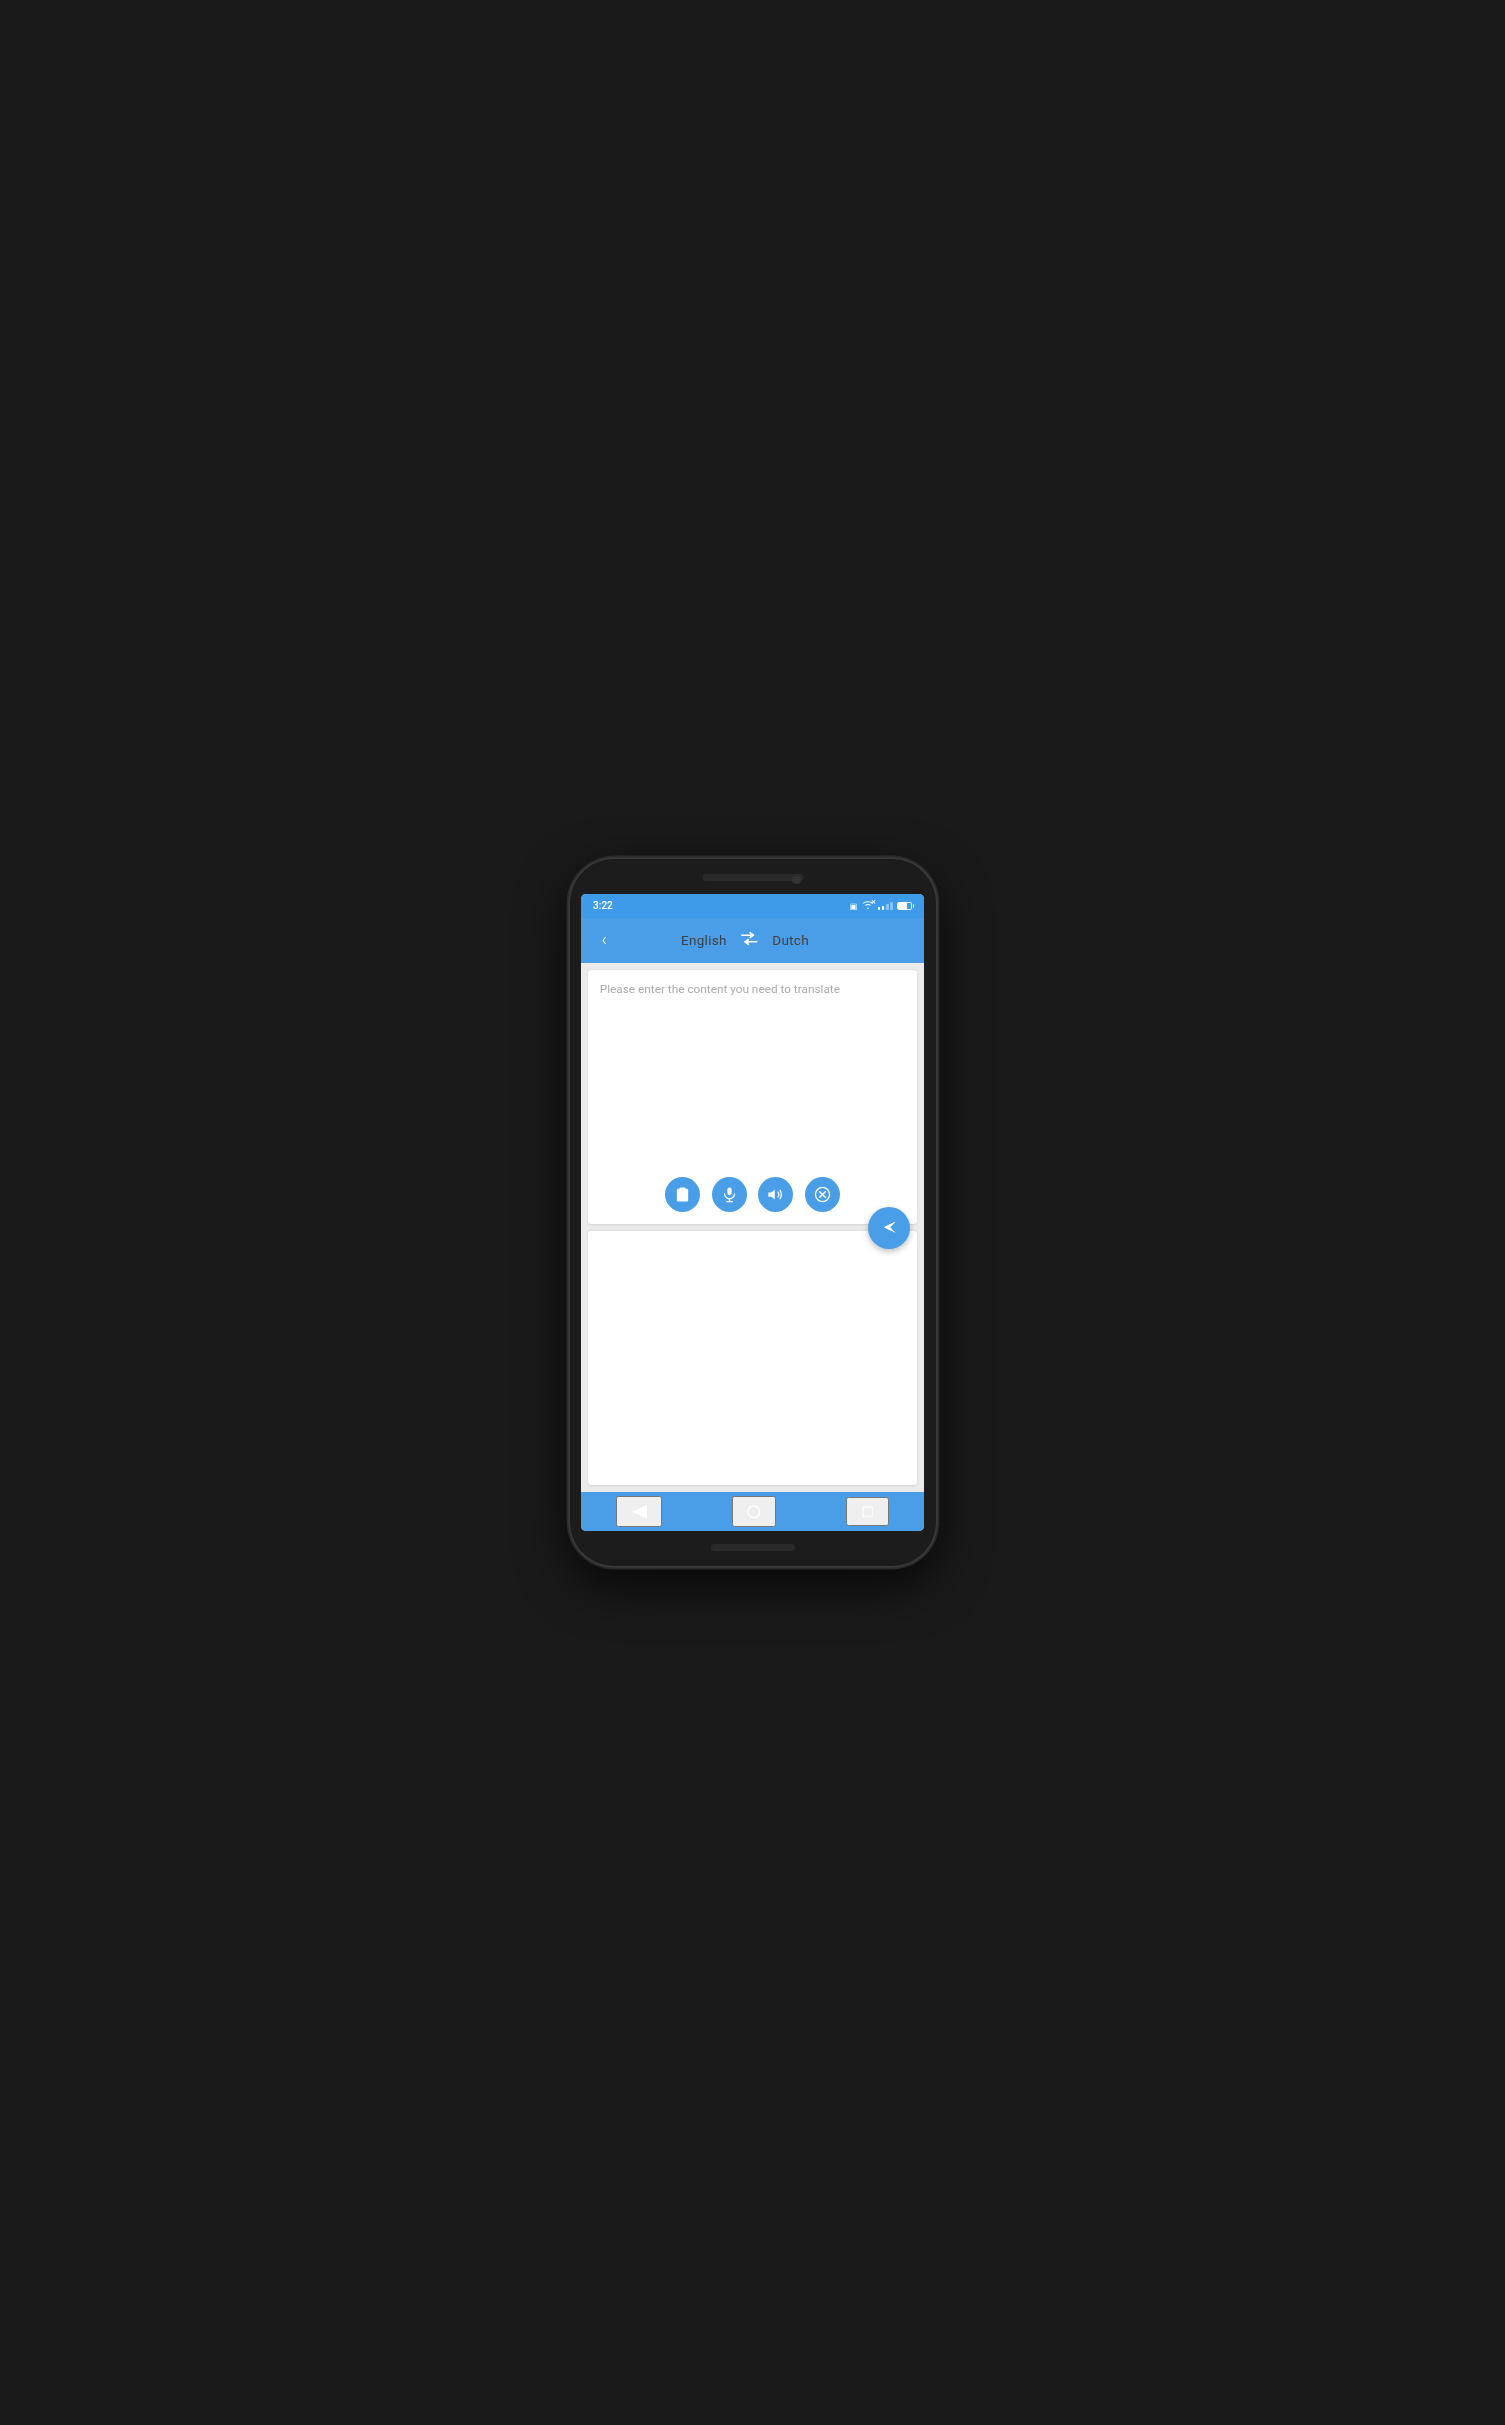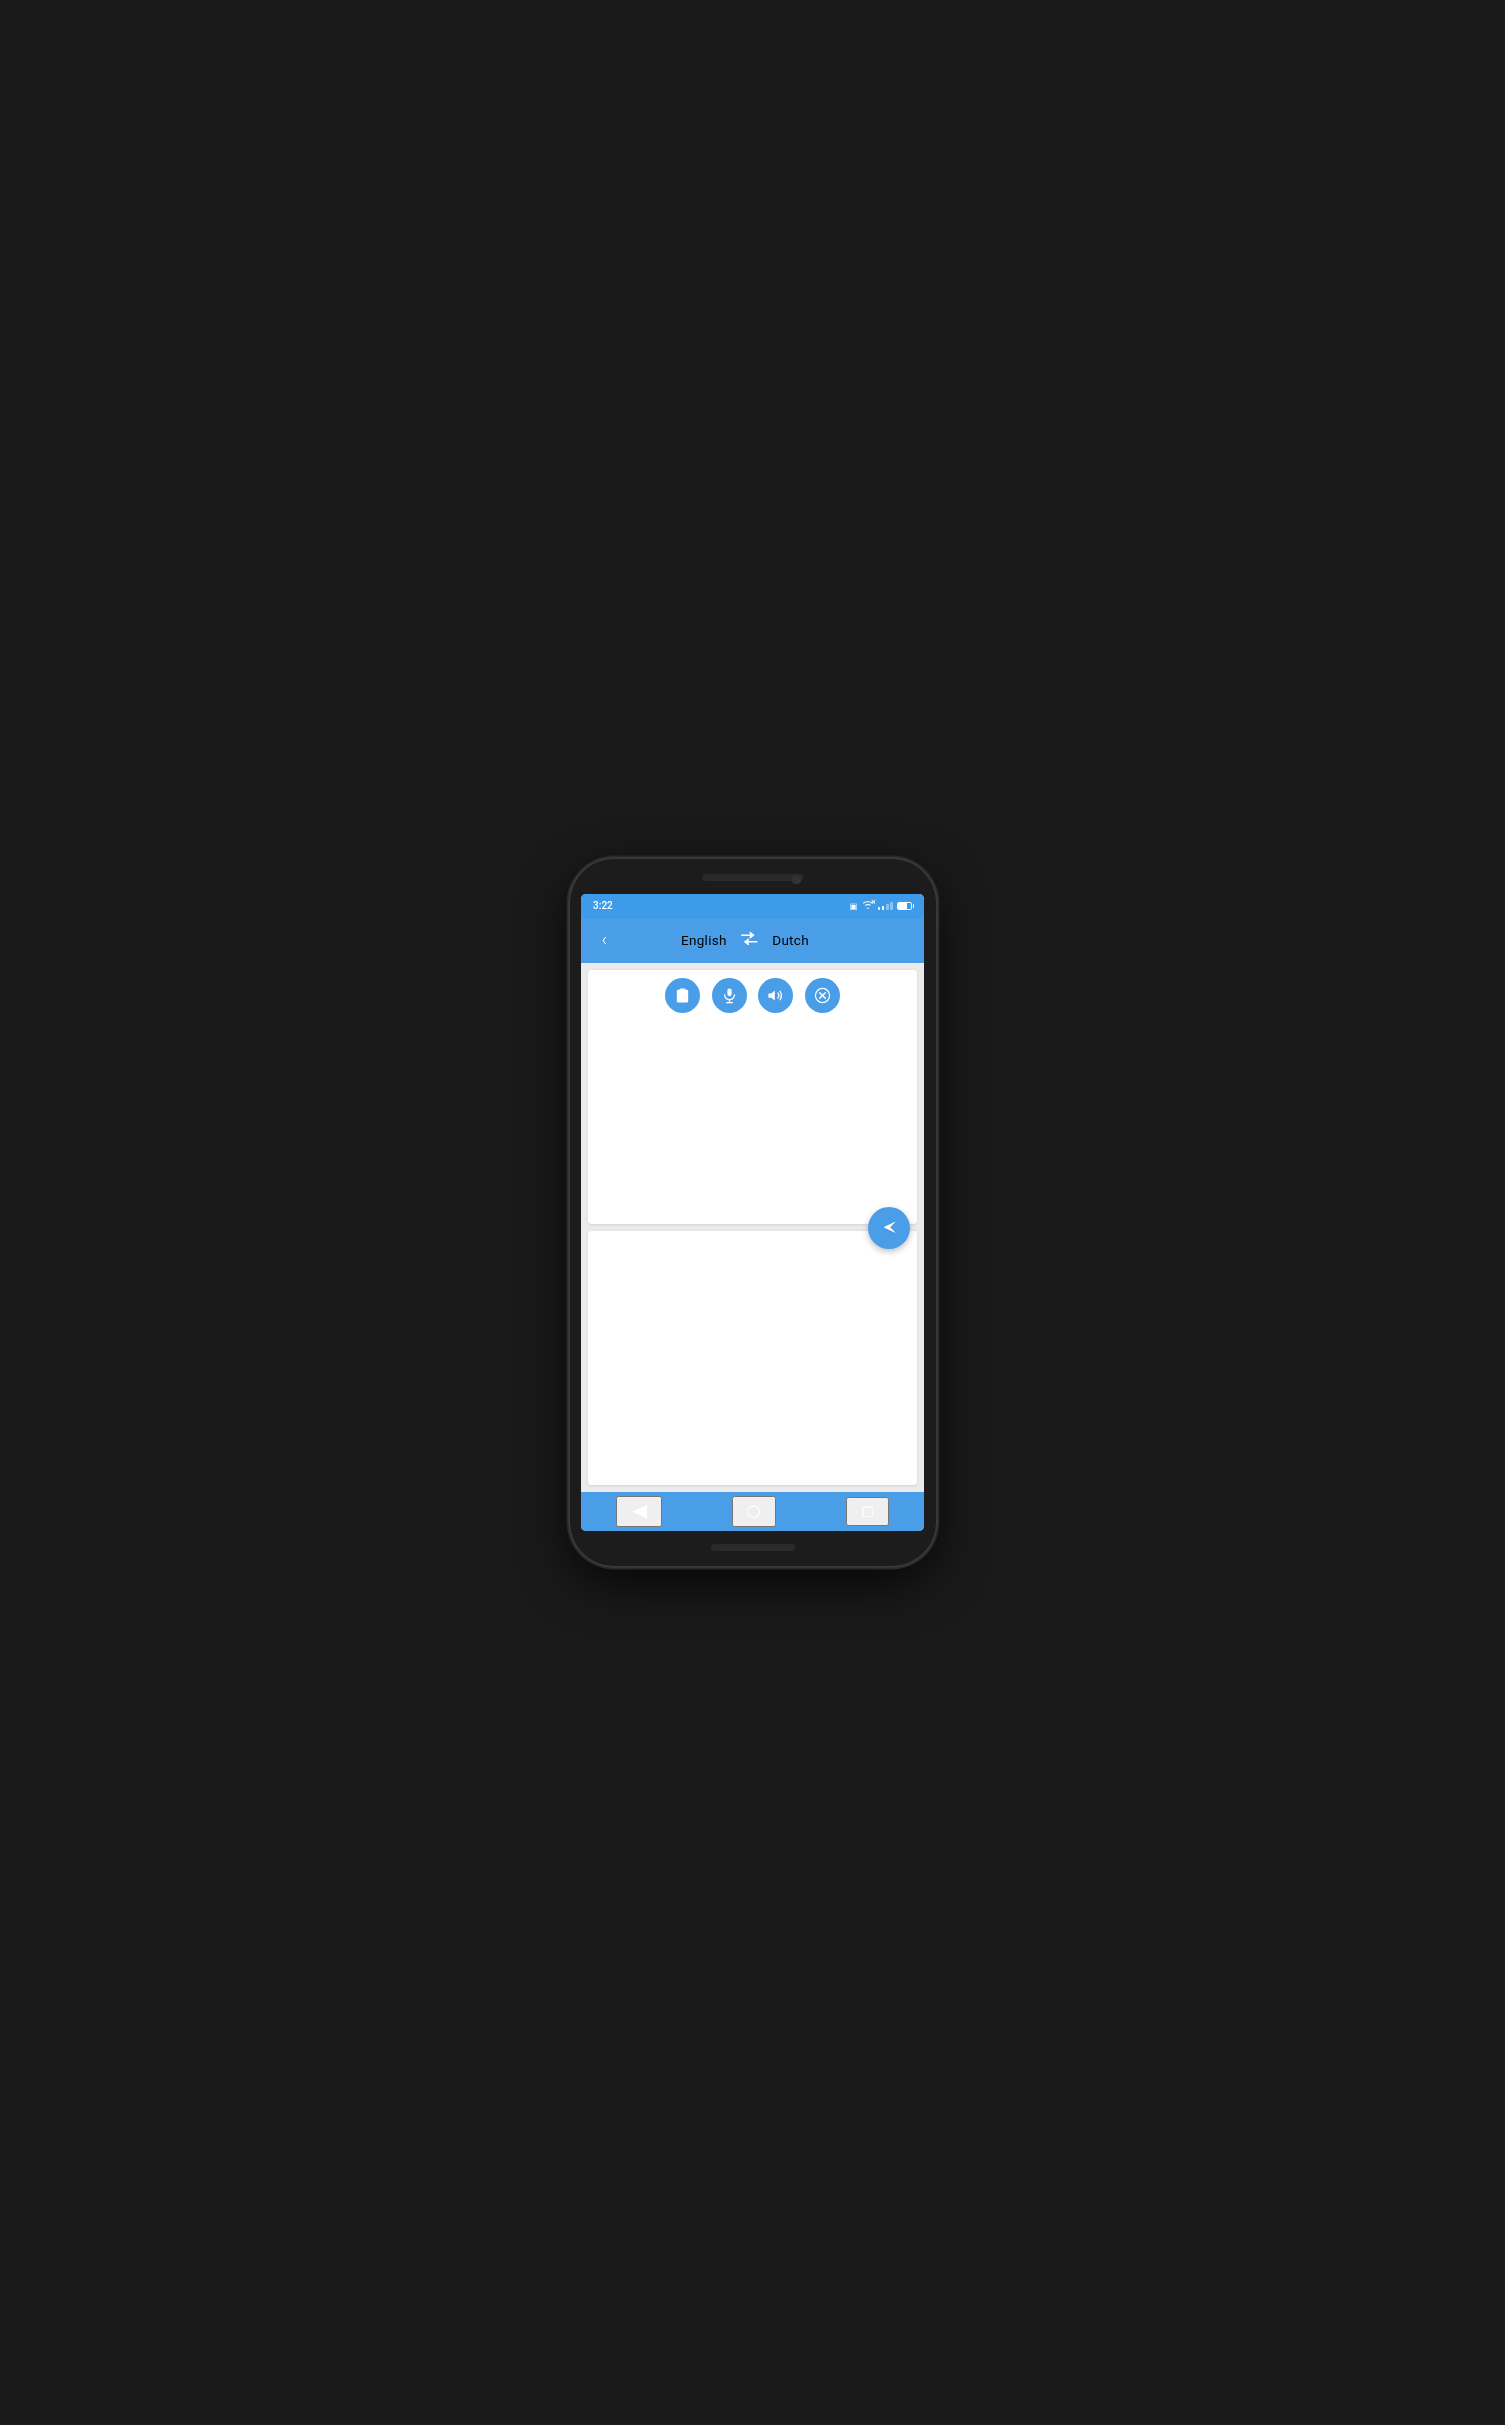--- a/index.html
+++ b/index.html
@@ -165,21 +165,21 @@
 
     .lang-row {
       display: flex;
       align-items: center;
       gap: 13.5px;
       flex: 1;
       justify-content: center;
     }
 
     .lang-label {
-      color: #000000;
+      color: #404040;
       font-size: 13.5px;
       font-weight: 400;
       letter-spacing: 0.3px;
     }
 
     .swap-icon {
       color: white;
       font-size: 15px;
       cursor: pointer;
     }
@@ -350,20 +350,21 @@
           </svg>
         </span>
         <span class="lang-label">Dutch</span>
       </div>
       <div style="width:34px;"></div>
     </div>
 
     <div class="main-content">
 
       <div class="input-panel">
+        <textarea class="translate-input" placeholder="Please enter the content you need to translate" style=""></textarea>
 
         <div class="input-actions">
 
           <button class="action-btn" title="Paste from clipboard">
             <svg viewBox="0 0 24 24" xmlns="http://www.w3.org/2000/svg">
               <path d="M16 4h2a2 2 0 0 1 2 2v14a2 2 0 0 1-2 2H6a2 2 0 0 1-2-2V6a2 2 0 0 1 2-2h2"></path>
               <rect x="8" y="2" width="8" height="4" rx="1" ry="1"></rect>
               <line x1="8" y1="12" x2="16" y2="12" stroke="white" stroke-width="1.5"></line>
               <line x1="8" y1="16" x2="14" y2="16" stroke="white" stroke-width="1.5"></line>
             </svg>

